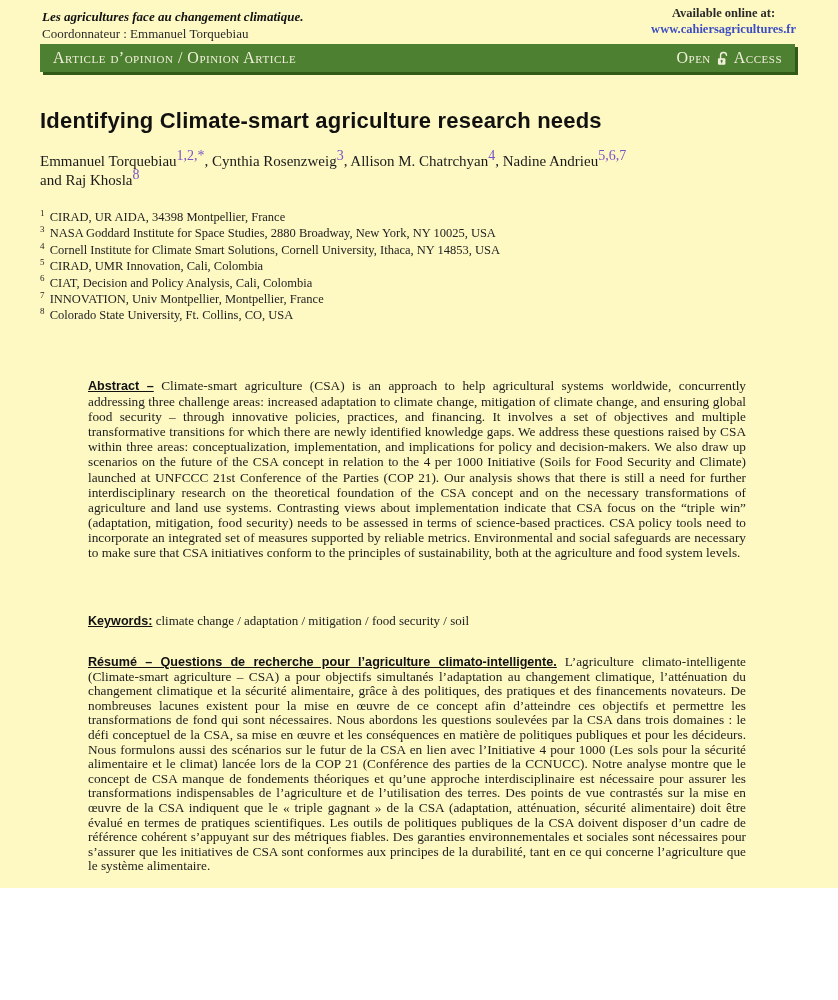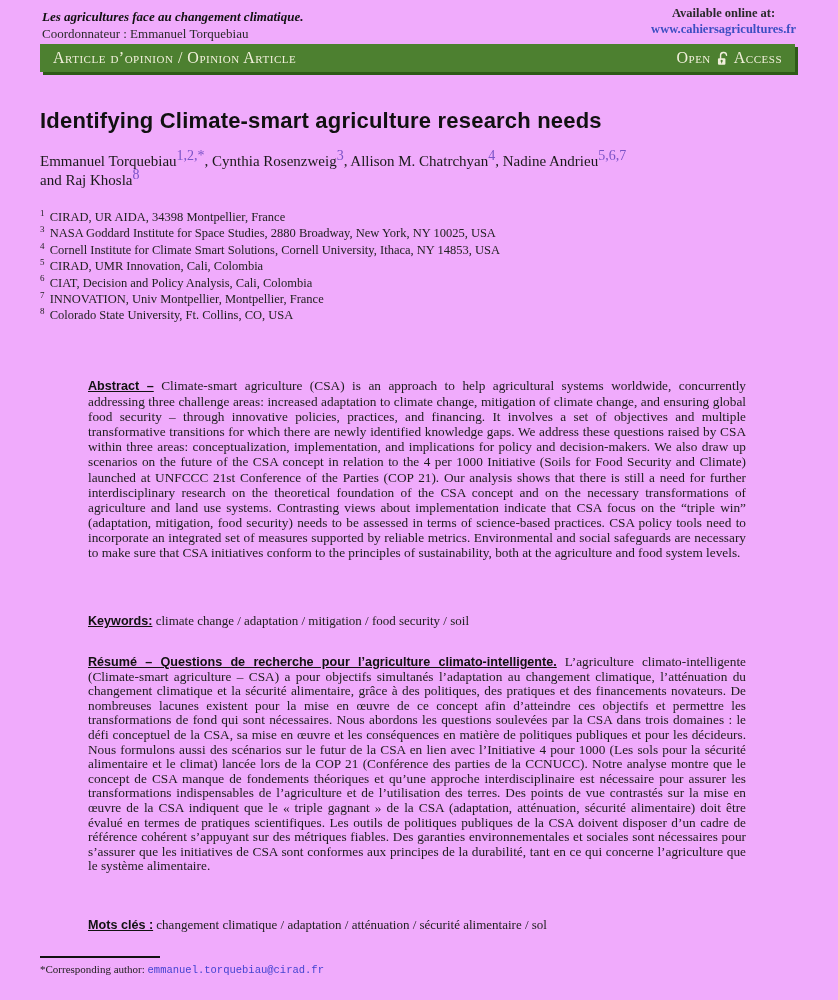--- a/index.html
+++ b/index.html
@@ -7,22 +7,22 @@
     --banner-shadow:#2f5a18;
     --banner-text:#f2efdc;
     --link-blue:#3d4ec2;
     --sup-purple:#7a52c7;
     --text-dark:#1c1c1c;
   }
   *{margin:0;padding:0;box-sizing:border-box;}
   html,body{background:#ffffff;}
   .page{
     position:relative;
-    width:838px;height:1000px;
-    background:#f0abfc;
+    width:838px;height:888px;
+    background:#fef9c3;
     font-family:"Liberation Serif",serif;
     color:var(--text-dark);
     overflow:hidden;
   }
   
   .hdr-left{position:absolute;left:42px;top:8px;font-size:13px;line-height:17px;}
   .series-title{font-weight:bold;font-style:italic;color:#111;}
   .series-coord{color:#2a2a2a;}
   .hdr-right{position:absolute;right:42px;top:5px;text-align:center;font-size:12.5px;line-height:16px;}
   .avail{color:#2a2a2a;font-weight:600;}

